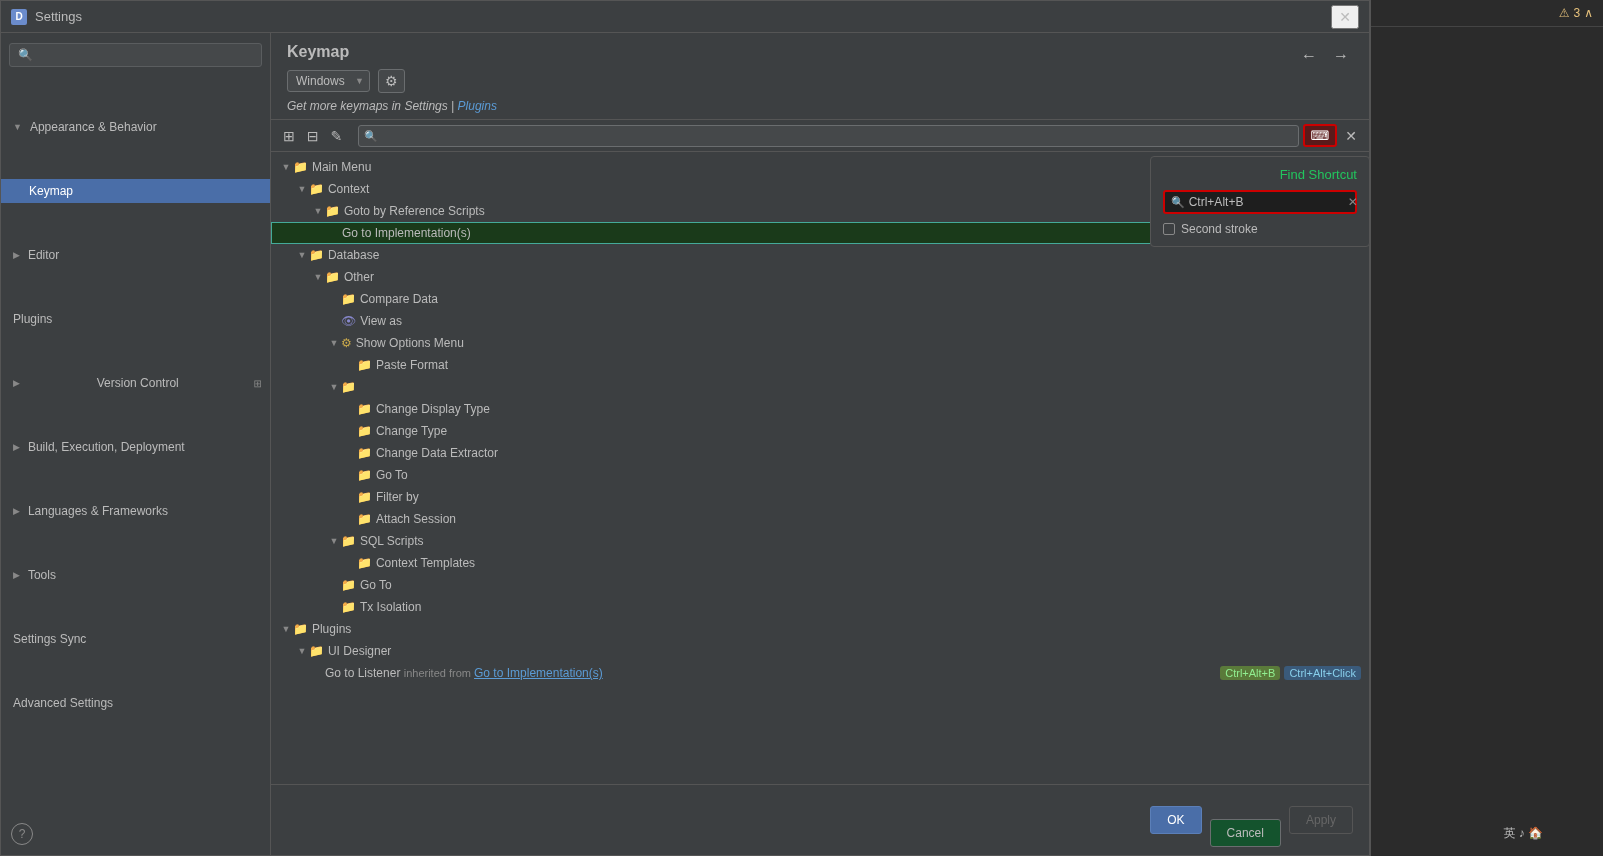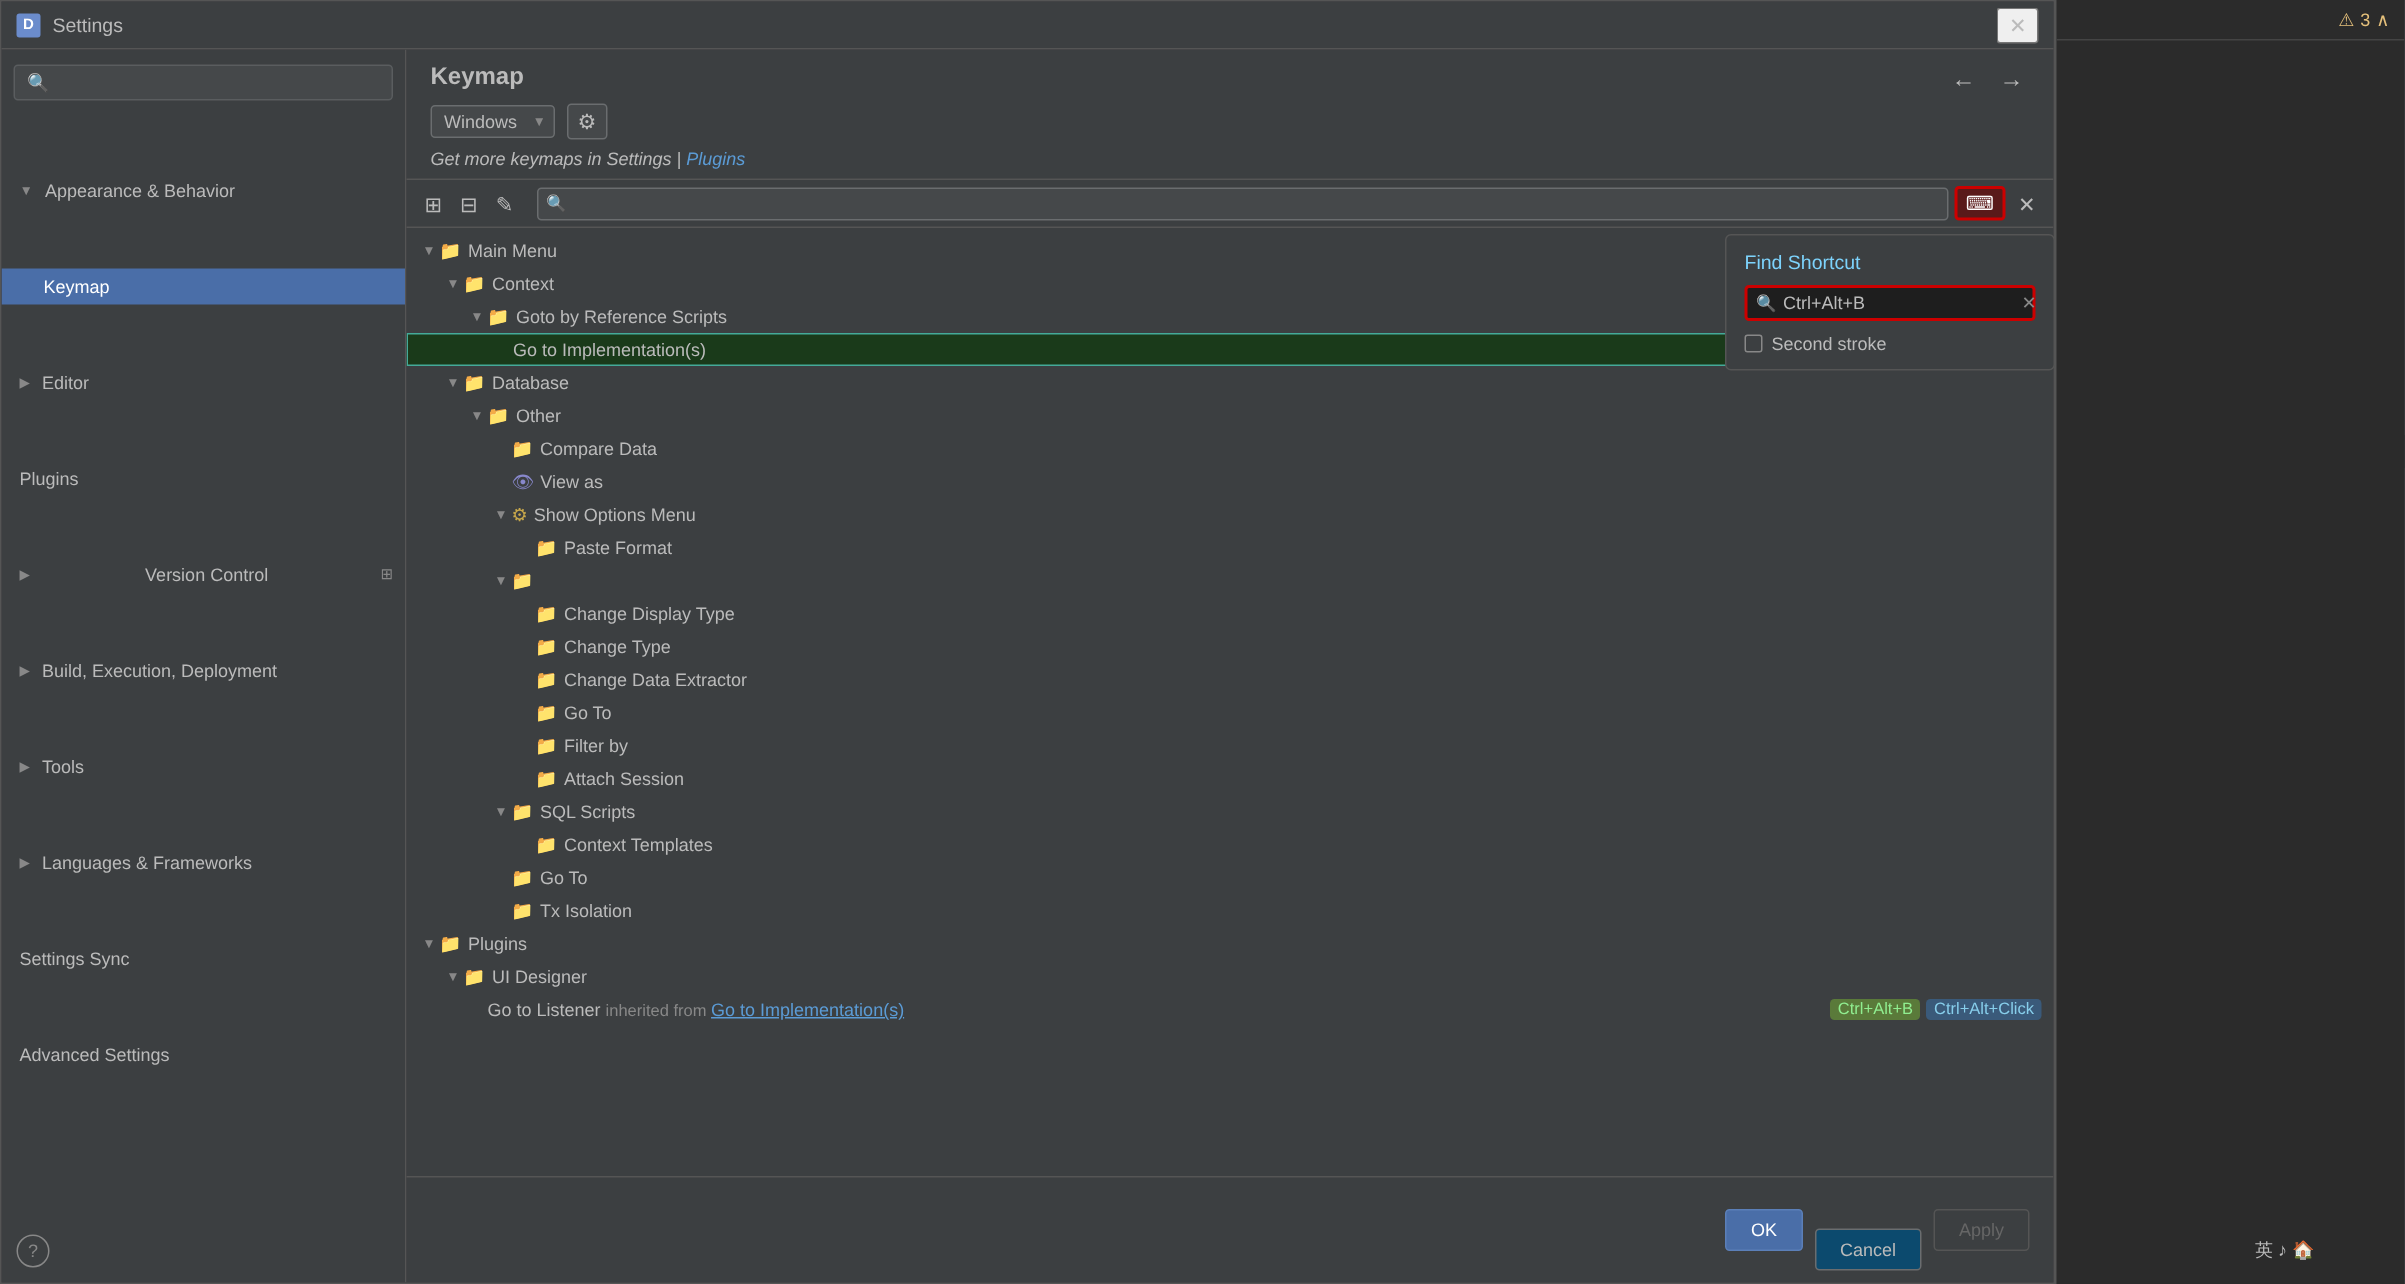--- a/index.html
+++ b/index.html
@@ -337,21 +337,21 @@
       border: 1px solid transparent;
     }
 
     .btn-primary {
       background: #4a6ea8;
       color: white;
       border-color: #5b7fb8;
     }
 
     .btn-secondary {
-      background: #0c4a6e;
+      background: #14532d;
       color: #bbbbbb;
       border-color: #6a6d6f;
       margin-top: 26px;
     }
 
     .btn-disabled {
       background: #3c3f41;
       color: #666;
       border-color: #555;
       cursor: default;
@@ -365,23 +365,23 @@
       width: 220px;
       background: #3c3f41;
       border: 1px solid #555;
       border-radius: 4px;
       padding: 10px 12px;
       z-index: 100;
     }
 
     .find-shortcut-title {
       font-size: 13px;
-      color: #7dd3fc;
+      color: #22c55e;
       margin-bottom: 8px;
-      text-align: left;
+      text-align: right;
     }
 
     .shortcut-input-wrapper {
       position: relative;
       display: flex;
       align-items: center;
       background: #1e1e1e;
       border: 2px solid #cc0000;
       border-radius: 3px;
       padding: 3px 6px;
@@ -556,24 +556,24 @@
         <span>Plugins</span>
       </div>
       <div class="sidebar-item has-arrow" style="display:flex; justify-content: space-between;">
         <span>Version Control</span>
         <span style="color:#888; font-size:10px;">⊞</span>
       </div>
       <div class="sidebar-item has-arrow">
         <span>Build, Execution, Deployment</span>
       </div>
       <div class="sidebar-item has-arrow">
+        <span>Languages &amp; Frameworks</span>
+      </div>
+      <div class="sidebar-item has-arrow">
         <span>Tools</span>
-      </div>
-      <div class="sidebar-item has-arrow">
-        <span>Languages &amp; Frameworks</span>
       </div>
       <div class="sidebar-item">
         <span>Settings Sync</span>
       </div>
       <div class="sidebar-item">
         <span>Advanced Settings</span>
       </div>
     </div>
 
     <div class="right-panel">

